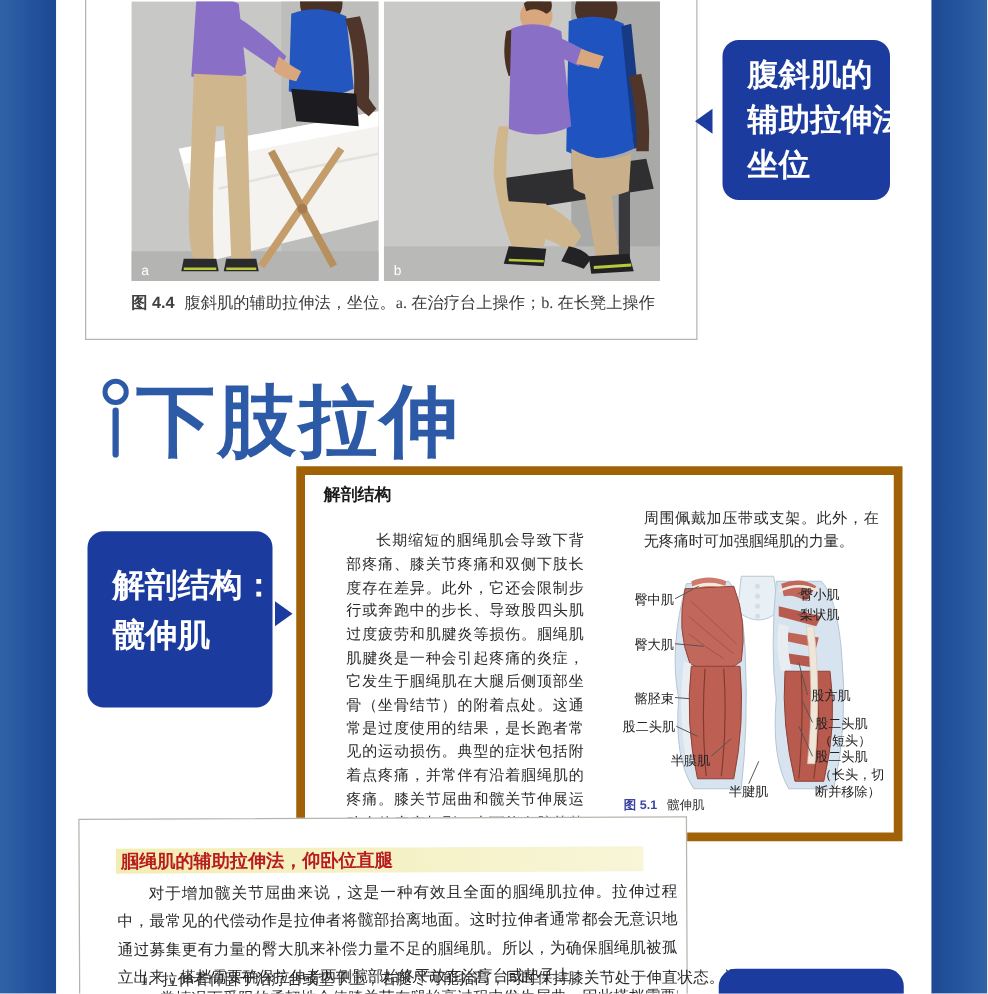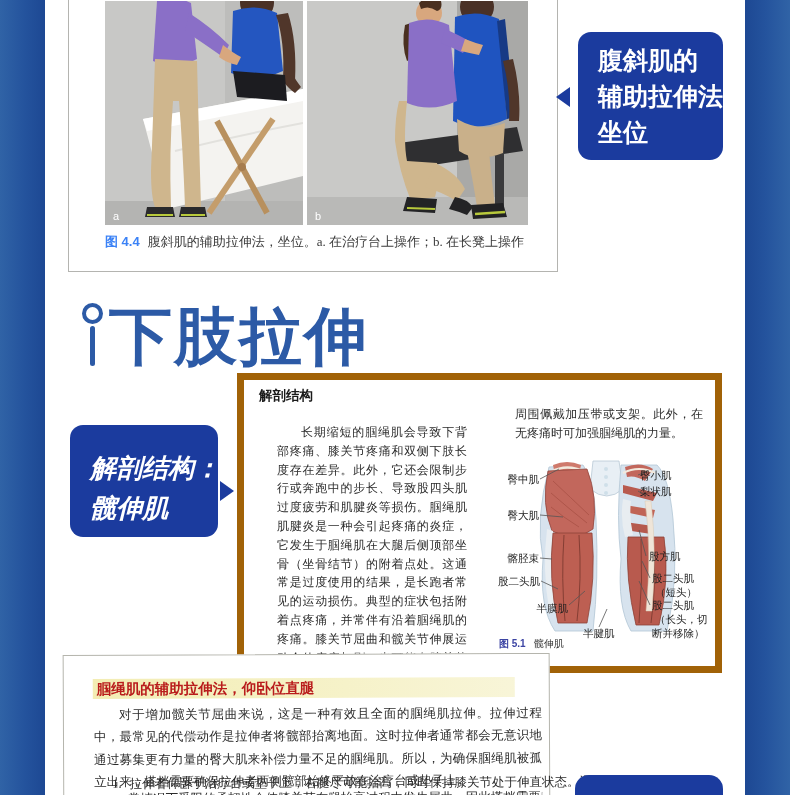--- a/index.html
+++ b/index.html
@@ -14,27 +14,27 @@
   .side-band.right{right:0;background:linear-gradient(270deg,#3063a6 0%,#24539d 55%,#1d4893 100%);}
   .content-col{position:absolute;left:45px;top:0;width:700px;height:795px;background:#ffffff;}
 
   
   .photo-card{position:absolute;left:68px;top:-20px;width:488px;height:290px;background:#fff;border:1px solid #b4b4b0;}
   .photo{position:absolute;top:20px;height:224px;overflow:hidden;}
   .photo.a{left:36px;width:198px;}
   .photo.b{left:238px;width:221px;}
   .fig-caption{position:absolute;left:36px;top:252px;width:440px;font-size:13px;color:#3a3a3a;
     font-family:"Liberation Serif","DejaVu Serif",serif;}
-  .fig-caption .fig-num{color:#3b82f6;font-weight:bold;font-family:"Liberation Sans",sans-serif;margin-right:8px;}
+  .fig-caption .fig-num{color:#404040;font-weight:bold;font-family:"Liberation Sans",sans-serif;margin-right:8px;}
 
   
   .callout{position:absolute;background:#1b3b9e;border-radius:13px;color:#fff;font-weight:800;}
   .callout .line{display:block;white-space:nowrap;}
-  .callout.obliques{left:578px;top:32px;width:145px;height:128px;font-size:25px;line-height:36px;padding:10px 0 0 20px;box-sizing:border-box;}
-  .callout.anatomy{left:70px;top:425px;width:148px;height:112px;font-size:26px;line-height:40px;padding:23px 0 11px 20px;box-sizing:border-box;font-style:italic;}
+  .callout.obliques{left:578px;top:32px;width:134px;height:128px;font-size:25px;line-height:36px;padding:10px 0 0 20px;box-sizing:border-box;}
+  .callout.anatomy{left:70px;top:425px;width:148px;height:141px;font-size:26px;line-height:40px;padding:23px 0 11px 20px;box-sizing:border-box;}
   .callout.bottom-clip{left:575px;top:775px;width:148px;height:40px;border-radius:14px;}
   .arrow-left{position:absolute;left:556px;top:87px;width:0;height:0;
     border-top:10px solid transparent;border-bottom:10px solid transparent;border-right:14px solid #1b3b9e;}
   .arrow-right{position:absolute;left:220px;top:481px;width:0;height:0;
     border-top:10px solid transparent;border-bottom:10px solid transparent;border-left:14px solid #1b3b9e;}
 
   
   .section-head{position:absolute;left:82px;top:300px;height:70px;}
   .pin-icon{position:absolute;left:0;top:3px;width:13px;height:13px;border:4px solid #2c5aa6;border-radius:50%;}
   .pin-stick{position:absolute;left:8px;top:26px;width:5px;height:40px;background:#2c5aa6;border-radius:3px;}

